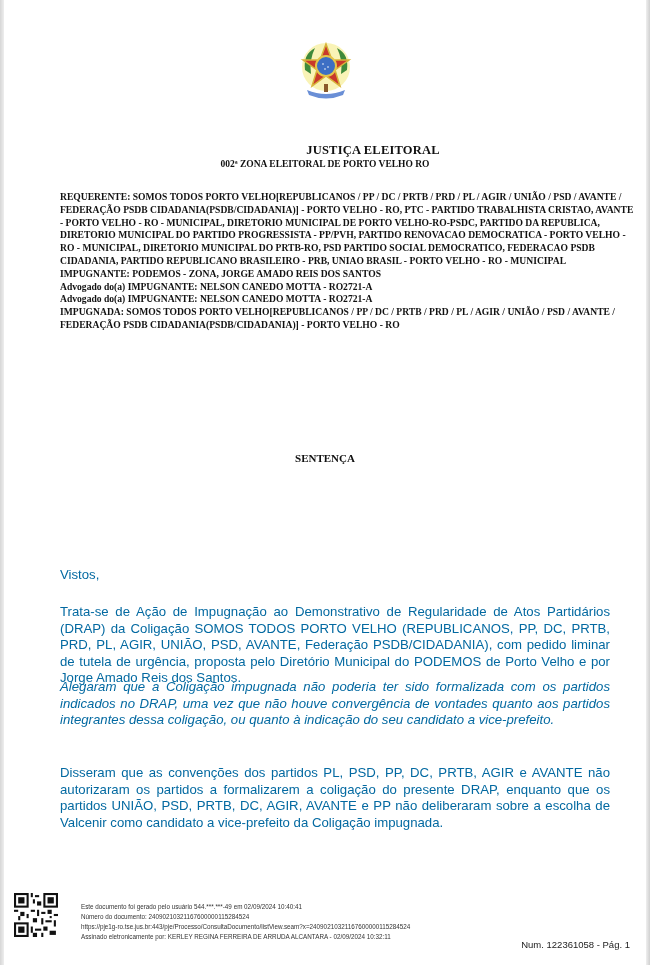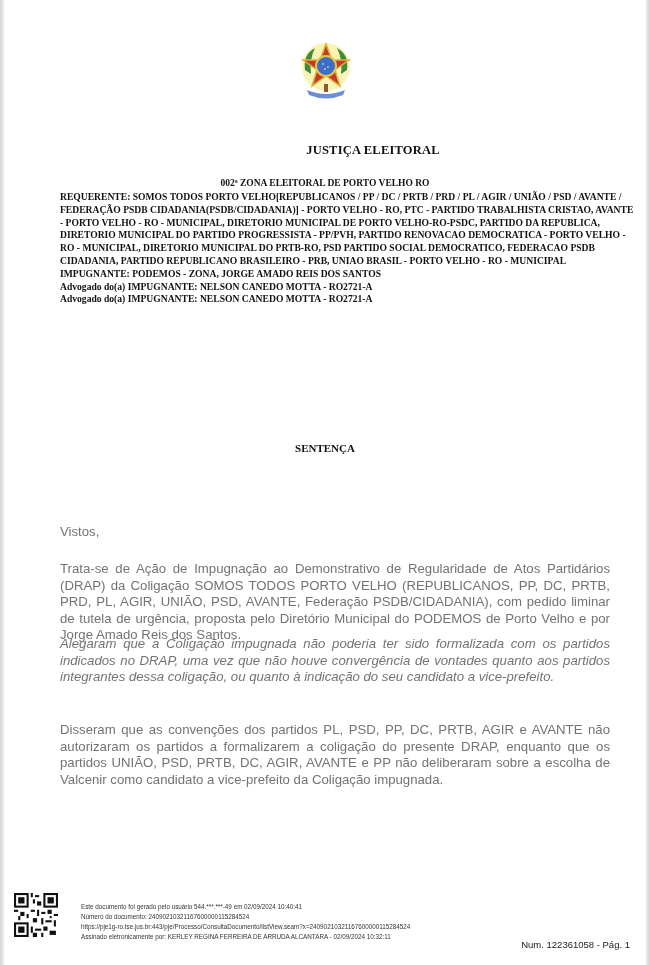--- a/index.html
+++ b/index.html
@@ -13,38 +13,38 @@
     background: linear-gradient(to right, #d6d6d6, #eeeeee);
   }
   .edge-left { left: 0; }
   .edge-right { right: 0; background: linear-gradient(to left, #d0d0d0, #efefef); }
 
   .emblem { position: absolute; left: 295px; top: 40px; width: 62px; height: 62px; }
 
   .header { position: absolute; left: 0; width: 650px; text-align: center;
     font-family: "Liberation Serif", serif; font-weight: bold; color: #111; }
   .header .t1 { position: absolute; top: 143px; width: 100%; font-size: 12.5px; letter-spacing: 0.2px; padding-left: 48px; }
-  .header .t2 { position: absolute; top: 159px; width: 100%; font-size: 9.5px; margin-top: 19px; }
+  .header .t2 { position: absolute; top: 159px; width: 100%; font-size: 9.5px; }
 
   .caption {
     position: absolute; left: 60px; top: 191px; width: 575px;
     font-family: "Liberation Serif", serif; font-weight: bold;
     font-size: 9.6px; line-height: 12.8px; color: #111;
   }
   .caption p { margin: 0; }
 
   .sentence-title {
-    position: absolute; top: 442px; left: 0; width: 650px; text-align: center;
+    position: absolute; top: 452px; left: 0; width: 650px; text-align: center;
     font-family: "Liberation Serif", serif; font-weight: bold; font-size: 11px; color: #111;
   }
 
   .body-text {
     position: absolute; left: 60px; width: 550px;
     font-family: "Liberation Sans", sans-serif;
-    font-size: 13.2px; line-height: 16.5px; color: #737373;
+    font-size: 13.2px; line-height: 16.5px; color: #0369a1; margin-top: 43px;
   }
   .body-text.justify { text-align: justify; text-align-last: left; }
   .p-vistos { top: 524px; }
   .p1 { top: 561px; }
   .p2 { top: 636px; font-style: italic; }
   .p3 { top: 722px; }
 
   .qr { position: absolute; left: 14px; top: 893px; width: 44px; height: 44px; }
 
   .footer-info {
@@ -79,20 +79,21 @@
 <div class="header">
   <div class="t1">JUSTIÇA ELEITORAL</div>
   <div class="t2">002ª ZONA ELEITORAL DE PORTO VELHO RO</div>
 </div>
 
 <div class="caption">
   <p>REQUERENTE: SOMOS TODOS PORTO VELHO[REPUBLICANOS / PP / DC / PRTB / PRD / PL / AGIR / UNIÃO / PSD / AVANTE / FEDERAÇÃO PSDB CIDADANIA(PSDB/CIDADANIA)] - PORTO VELHO - RO, PTC - PARTIDO TRABALHISTA CRISTAO, AVANTE - PORTO VELHO - RO - MUNICIPAL, DIRETORIO MUNICIPAL DE PORTO VELHO-RO-PSDC, PARTIDO DA REPUBLICA, DIRETORIO MUNICIPAL DO PARTIDO PROGRESSISTA - PP/PVH, PARTIDO RENOVACAO DEMOCRATICA - PORTO VELHO - RO - MUNICIPAL, DIRETORIO MUNICIPAL DO PRTB-RO, PSD PARTIDO SOCIAL DEMOCRATICO, FEDERACAO PSDB CIDADANIA, PARTIDO REPUBLICANO BRASILEIRO - PRB, UNIAO BRASIL - PORTO VELHO - RO - MUNICIPAL</p>
   <p>IMPUGNANTE: PODEMOS - ZONA, JORGE AMADO REIS DOS SANTOS</p>
   <p>Advogado do(a) IMPUGNANTE: NELSON CANEDO MOTTA - RO2721-A</p>
   <p>Advogado do(a) IMPUGNANTE: NELSON CANEDO MOTTA - RO2721-A</p>
+  <p>IMPUGNADA: SOMOS TODOS PORTO VELHO[REPUBLICANOS / PP / DC / PRTB / PRD / PL / AGIR / UNIÃO / PSD / AVANTE / FEDERAÇÃO PSDB CIDADANIA(PSDB/CIDADANIA)] - PORTO VELHO - RO</p>
 </div>
 
 <div class="sentence-title">SENTENÇA</div>
 
 <div class="body-text p-vistos">Vistos,</div>
 <div class="body-text justify p1">Trata-se de Ação de Impugnação ao Demonstrativo de Regularidade de Atos Partidários (DRAP) da Coligação SOMOS TODOS PORTO VELHO (REPUBLICANOS, PP, DC, PRTB, PRD, PL, AGIR, UNIÃO, PSD, AVANTE, Federação PSDB/CIDADANIA), com pedido liminar de tutela de urgência, proposta pelo Diretório Municipal do PODEMOS de Porto Velho e por Jorge Amado Reis dos Santos.</div>
 <div class="body-text justify p2">Alegaram que a Coligação impugnada não poderia ter sido formalizada com os partidos indicados no DRAP, uma vez que não houve convergência de vontades quanto aos partidos integrantes dessa coligação, ou quanto à indicação do seu candidato a vice-prefeito.</div>
 <div class="body-text justify p3">Disseram que as convenções dos partidos PL, PSD, PP, DC, PRTB, AGIR e AVANTE não autorizaram os partidos a formalizarem a coligação do presente DRAP, enquanto que os partidos UNIÃO, PSD, PRTB, DC, AGIR, AVANTE e PP não deliberaram sobre a escolha de Valcenir como candidato a vice-prefeito da Coligação impugnada.</div>
 
 <svg class="qr" viewBox="0 0 21 21">

